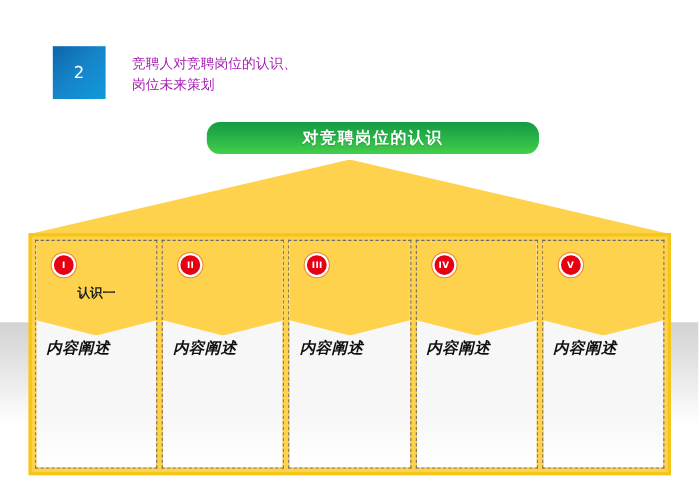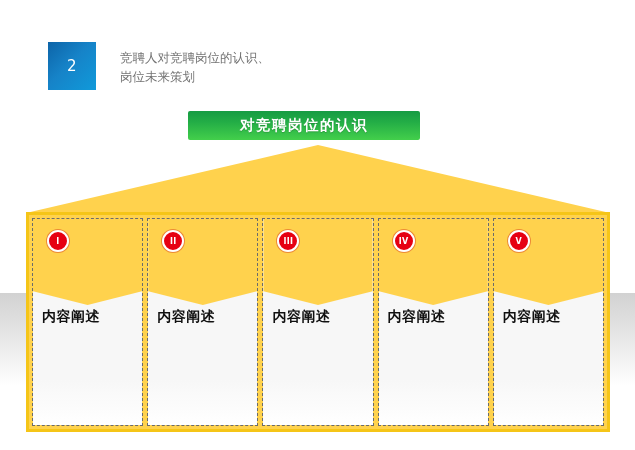--- a/index.html
+++ b/index.html
@@ -41,33 +41,33 @@
     align-items: center;
     justify-content: center;
     letter-spacing: 0.5px;
     flex: none;
   }
   #section-heading {
     margin-left: 24px;
     padding-top: 6px;
     font-size: 12.5px;
     line-height: 1.55;
-    color: #737373;
+    color: #a21caf;
     white-space: pre-line;
     font-family: "DejaVu Sans", "Liberation Sans", sans-serif;
   }
 
   
   #title-banner {
     position: absolute;
     left: 188px;
     top: 111px;
-    width: 232px;
+    width: 302px;
     height: 29px;
-    border-radius: 2px;
+    border-radius: 12px;
     background: linear-gradient(180deg, #169b43 0%, #23ad46 38%, #43cf4b 100%);
     display: flex;
     align-items: center;
     justify-content: center;
   }
   #title-banner-text {
     color: #ffffff;
     font-size: 14.5px;
     font-weight: bold;
     letter-spacing: 1.5px;
@@ -180,20 +180,21 @@
 
   .col-content {
     position: absolute;
     top: 89px;
     left: 9px;
     font-size: 14px;
     font-weight: bold;
     color: #111111;
     z-index: 3;
     letter-spacing: 0.5px;
+    font-style: italic;
   }
 </style>
 </head>
 <body>
 
 <div id="slide">
 
   <div id="section-header">
     <div id="number-chip">
       <span>2</span>
@@ -212,20 +213,21 @@
 
   <div class="side-band" id="side-band-left"></div>
   <div class="side-band" id="side-band-right"></div>
 
   <div id="body-frame">
 
     <div class="column">
       <div class="col-bottom"></div>
       <div class="col-top"></div>
       <div class="badge">I</div>
+      <div class="col-title">认识一</div>
       <div class="col-content">内容阐述</div>
     </div>
 
     <div class="column">
       <div class="col-bottom"></div>
       <div class="col-top"></div>
       <div class="badge">II</div>
       <div class="col-content">内容阐述</div>
     </div>
 

